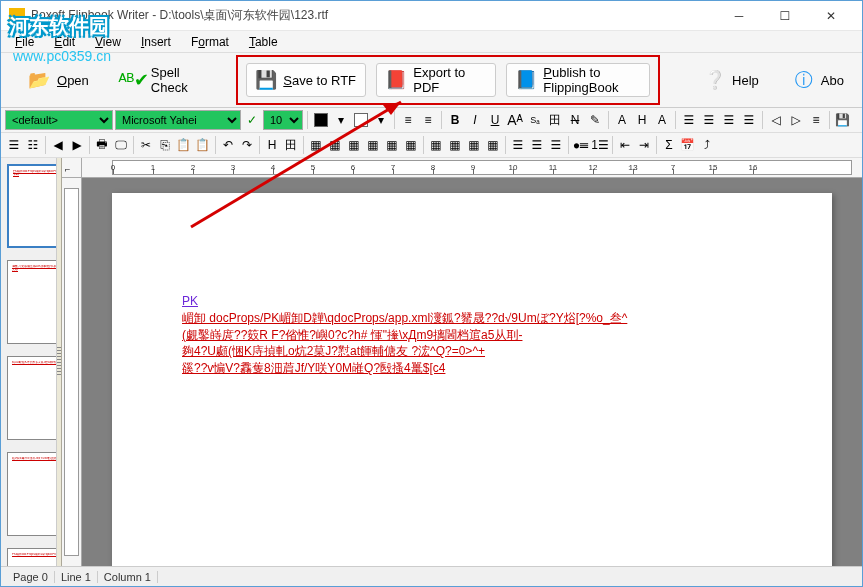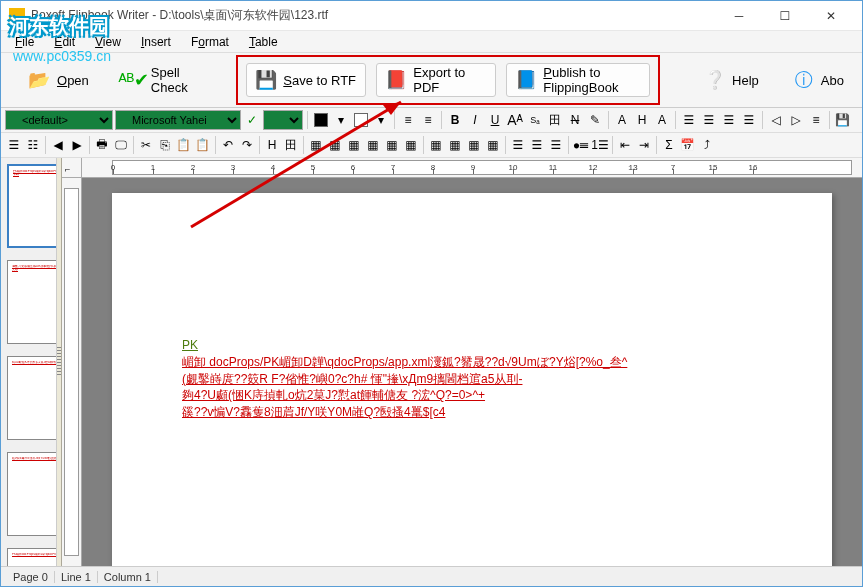--- a/index.html
+++ b/index.html
@@ -24,21 +24,21 @@
 
 .main-toolbar { height: 55px; background: #f5f5f5; display: flex; align-items: center; padding: 0 20px; gap: 18px; border-bottom: 1px solid #ccc; position: relative; }
 .tool-btn { display: flex; align-items: center; gap: 6px; padding: 6px 8px; background: #fdfdfd; border: 1px solid #ccc; border-radius: 3px; cursor: pointer; font-size: 13px; height: 34px; }
 .tool-btn.nobord { border: none; background: transparent; }
 .tool-icon { width: 22px; height: 22px; display: inline-flex; align-items: center; justify-content: center; font-size: 18px; }
 .highlight-box { border: 2px solid #d40000; padding: 6px 8px; display: flex; gap: 10px; }
 .highlight-box .tool-btn { min-width: 120px; }
 
 
 .toolbar2 { height: 25px; background: #f5f5f5; display: flex; align-items: center; padding: 2px 4px; gap: 2px; border-bottom: 1px solid #ddd; }
-.combo { height: 20px; font-size: 11px; border: 1px solid #aaa; background: #15803d; padding: 0 12px; }
+.combo { height: 20px; font-size: 11px; border: 1px solid #aaa; background: #22c55e; padding: 0 2px; }
 .tb-icon { width: 18px; height: 18px; display: inline-flex; align-items: center; justify-content: center; font-size: 12px; border: 1px solid transparent; cursor: pointer; }
 .sep { width: 1px; height: 18px; background: #ccc; margin: 0 2px; }
 .color-sw { width: 14px; height: 14px; border: 1px solid #666; }
 
 
 .toolbar3 { height: 25px; background: #f5f5f5; display: flex; align-items: center; padding: 2px 4px; gap: 1px; border-bottom: 1px solid #ddd; }
 
 
 .content { display: flex; height: calc(100% - 30px - 22px - 55px - 25px - 25px - 20px); }
 
@@ -58,21 +58,21 @@
 .ruler-track { position: absolute; left: 30px; right: 10px; top: 2px; bottom: 2px; background: #fff; border: 1px solid #999; }
 .ruler-mark { position: absolute; top: 8px; bottom: 0; width: 1px; background: #666; }
 .ruler-num { position: absolute; top: 2px; font-size: 8px; color: #333; transform: translateX(-50%); }
 .ruler-v { width: 20px; background: #f5f5f5; border-right: 1px solid #aaa; position: relative; }
 .ruler-v-track { position: absolute; top: 10px; bottom: 10px; left: 2px; right: 2px; background: #fff; border: 1px solid #999; }
 
 .editor-body { flex: 1; display: flex; overflow: hidden; }
 .page-area { flex: 1; overflow: auto; padding: 15px 30px; background: #808080; }
 .page { width: 720px; min-height: 900px; background: #fff; box-shadow: 2px 2px 6px rgba(0,0,0,0.3); padding: 100px 70px; position: relative; }
 .page-text { font-size: 12px; line-height: 1.4; word-break: break-all; }
-.page-text .pk { color: #4d7c0f; text-decoration: underline; margin-top: 44px; }
+.page-text .pk { color: #6d28d9; text-decoration: underline; }
 .page-text .link { color: #c00; text-decoration: underline; }
 
 
 .arrow-anno { position: absolute; z-index: 99; pointer-events: none; }
 
 
 .statusbar { height: 20px; background: #f0f0f0; border-top: 1px solid #ccc; display: flex; align-items: center; padding: 0 6px; font-size: 11px; color: #333; }
 .status-seg { padding: 0 6px; border-right: 1px solid #ccc; }
 
 u.acc { text-decoration: underline; }

